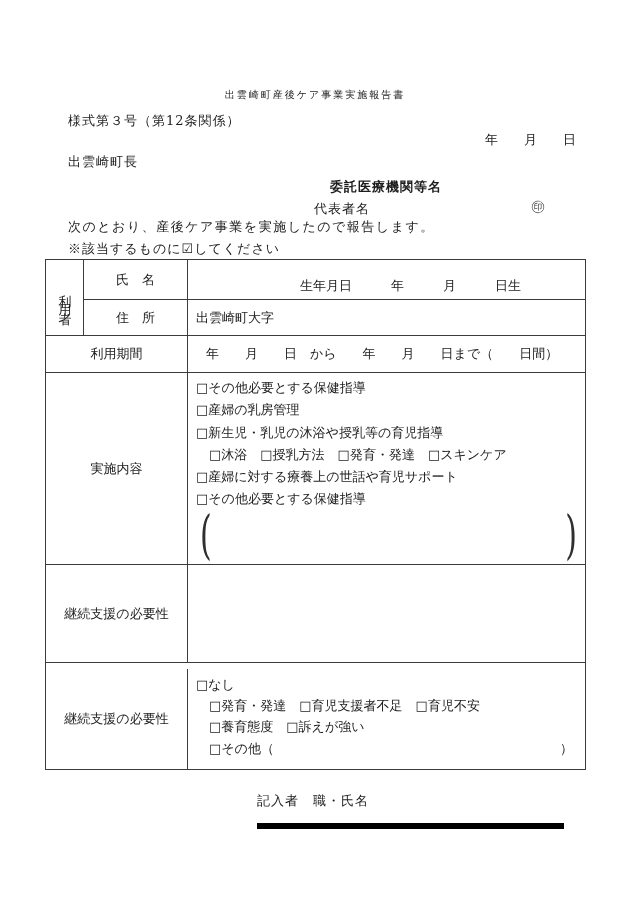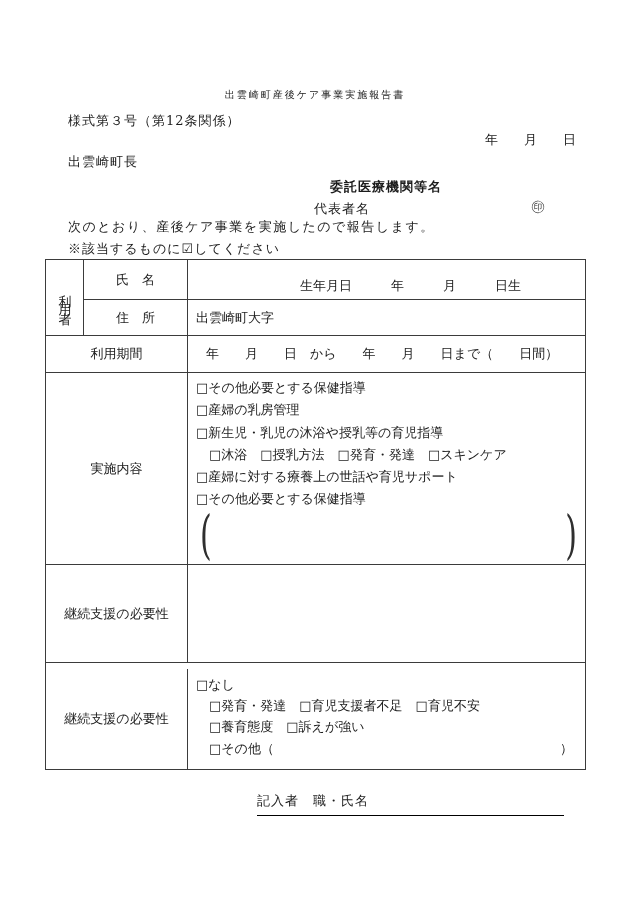--- a/index.html
+++ b/index.html
@@ -56,22 +56,22 @@
   .cb-line { display:flex; gap:13px; line-height:22.3px; padding-left:8px; white-space:nowrap; }
   .support-content .cb-line { line-height:21.2px; }
   .cb-line.indent { padding-left:21px; }
   .cb-line .trailing { margin-left:auto; padding-right:12px; }
 
   .paren-row { display:flex; justify-content:space-between; align-items:center; height:52px; margin-top:-2px; padding:0 8px 0 12px; }
   .paren { font-size:30px; line-height:1; color:#2f2f2f; transform:scaleY(1.75); transform-origin:center; font-weight:400; }
 
   .recorder {
     position:absolute; left:257px; top:792px; width:307px;
-    border-bottom:1px solid #000000;
-    padding-bottom:5px; letter-spacing:1px;
+    border-bottom:6px solid #000000;
+    padding-bottom:13px; letter-spacing:1px;
   }
 </style>
 </head>
 <body>
 
 <div class="page">
 
   <div class="abs form-number">様式第３号（第12条関係）</div>
   <div class="abs page-title">出雲崎町産後ケア事業実施報告書</div>
   <div class="abs date-line">年　　月　　日</div>

